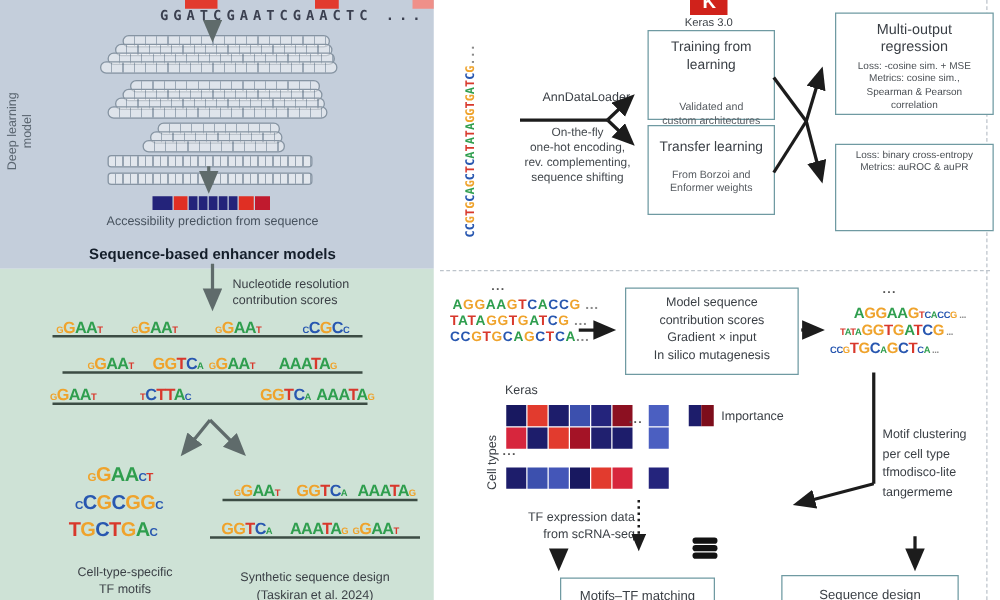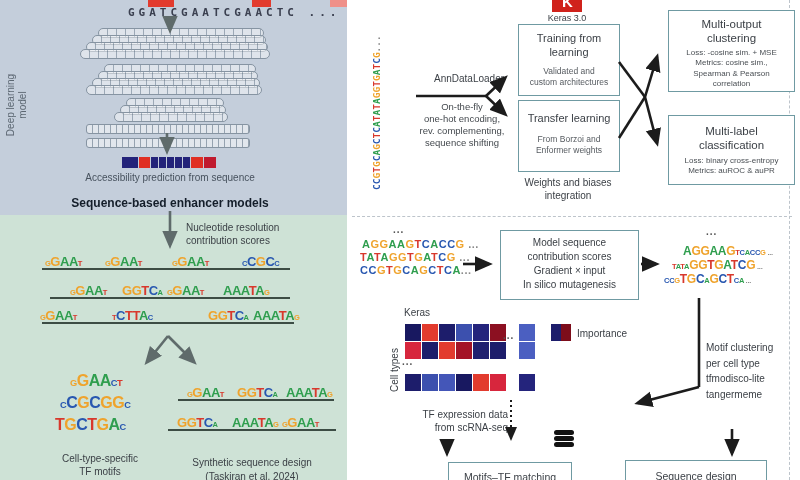--- a/index.html
+++ b/index.html
@@ -143,45 +143,41 @@
 sequence shifting</div>
 
   <div class="abs" style="left:552px;top:0;width:30px;height:12px;background:#d0221b;overflow:hidden;">
     <span style="position:absolute;left:10px;top:-7px;color:#fff;font-weight:bold;font-size:15px;">K</span>
   </div>
   <div class="abs center" style="left:542px;top:13px;width:50px;font-size:9px;color:#3a3f45;">Keras 3.0</div>
 
   <div class="abs boxed" style="left:518px;top:24px;width:100px;height:70px;">
     <div class="boxtitle pre center" style="margin-top:7px;">Training from
 learning</div>
-    <div class="boxsub pre center" style="margin-top:6px;">Validated and
+    <div class="boxsub pre center" style="margin-top:20px;">Validated and
 custom architectures</div>
   </div>
 
   <div class="abs boxed" style="left:518px;top:100px;width:100px;height:70px;">
     <div class="boxtitle pre center" style="margin-top:11px;">Transfer learning</div>
     <div class="boxsub pre center" style="margin-top:8px;">From Borzoi and
 Enformer weights</div>
   </div>
 
-  <div class="abs pre center smallnote" style="left:510px;top:176px;width:116px;">Weights and biases
-integration</div>
 
   <div class="abs boxed" style="left:668px;top:10px;width:125px;height:80px;">
     <div class="boxtitle pre center" style="margin-top:6px;font-size:11.5px;">Multi-output
-clustering</div>
+regression</div>
     <div class="boxsub3 pre center" style="margin-top:2px;">Loss: -cosine sim. + MSE
 Metrics: cosine sim.,
 Spearman &amp; Pearson
 correlation</div>
   </div>
 
   <div class="abs boxed" style="left:668px;top:115px;width:125px;height:68px;">
-    <div class="boxtitle pre center" style="margin-top:8px;font-size:11.5px;">Multi-label
-classification</div>
     <div class="boxsub3 pre center" style="margin-top:3px;">Loss: binary cross-entropy
 Metrics: auROC &amp; auPR</div>
   </div>
 
   <div class="abs dots" style="left:393px;top:224px;">...</div>
   <div class="abs dna" style="left:362px;top:238px;font-size:11px;letter-spacing:0.5px;"><span style="color: rgb(47, 158, 78);">A</span><span style="color: rgb(239, 163, 44);">G</span><span style="color: rgb(239, 163, 44);">G</span><span style="color: rgb(47, 158, 78);">A</span><span style="color: rgb(47, 158, 78);">A</span><span style="color: rgb(239, 163, 44);">G</span><span style="color: rgb(216, 56, 44);">T</span><span style="color: rgb(40, 87, 176);">C</span><span style="color: rgb(47, 158, 78);">A</span><span style="color: rgb(40, 87, 176);">C</span><span style="color: rgb(40, 87, 176);">C</span><span style="color: rgb(239, 163, 44);">G</span><span style="color: rgb(138, 138, 138);"> </span><span style="color: rgb(138, 138, 138);">.</span><span style="color: rgb(138, 138, 138);">.</span><span style="color: rgb(138, 138, 138);">.</span></div>
   <div class="abs dna" style="left:360px;top:251px;font-size:11px;letter-spacing:0.5px;"><span style="color: rgb(216, 56, 44);">T</span><span style="color: rgb(47, 158, 78);">A</span><span style="color: rgb(216, 56, 44);">T</span><span style="color: rgb(47, 158, 78);">A</span><span style="color: rgb(239, 163, 44);">G</span><span style="color: rgb(239, 163, 44);">G</span><span style="color: rgb(216, 56, 44);">T</span><span style="color: rgb(239, 163, 44);">G</span><span style="color: rgb(47, 158, 78);">A</span><span style="color: rgb(216, 56, 44);">T</span><span style="color: rgb(40, 87, 176);">C</span><span style="color: rgb(239, 163, 44);">G</span><span style="color: rgb(138, 138, 138);"> </span><span style="color: rgb(138, 138, 138);">.</span><span style="color: rgb(138, 138, 138);">.</span><span style="color: rgb(138, 138, 138);">.</span></div>
   <div class="abs dna" style="left:360px;top:264px;font-size:11px;letter-spacing:0.5px;"><span style="color: rgb(40, 87, 176);">C</span><span style="color: rgb(40, 87, 176);">C</span><span style="color: rgb(239, 163, 44);">G</span><span style="color: rgb(216, 56, 44);">T</span><span style="color: rgb(239, 163, 44);">G</span><span style="color: rgb(40, 87, 176);">C</span><span style="color: rgb(47, 158, 78);">A</span><span style="color: rgb(239, 163, 44);">G</span><span style="color: rgb(40, 87, 176);">C</span><span style="color: rgb(216, 56, 44);">T</span><span style="color: rgb(40, 87, 176);">C</span><span style="color: rgb(47, 158, 78);">A</span><span style="color: rgb(138, 138, 138);">.</span><span style="color: rgb(138, 138, 138);">.</span><span style="color: rgb(138, 138, 138);">.</span></div>
 
   <div class="abs boxed" style="left:500px;top:230px;width:137px;height:68px;">

